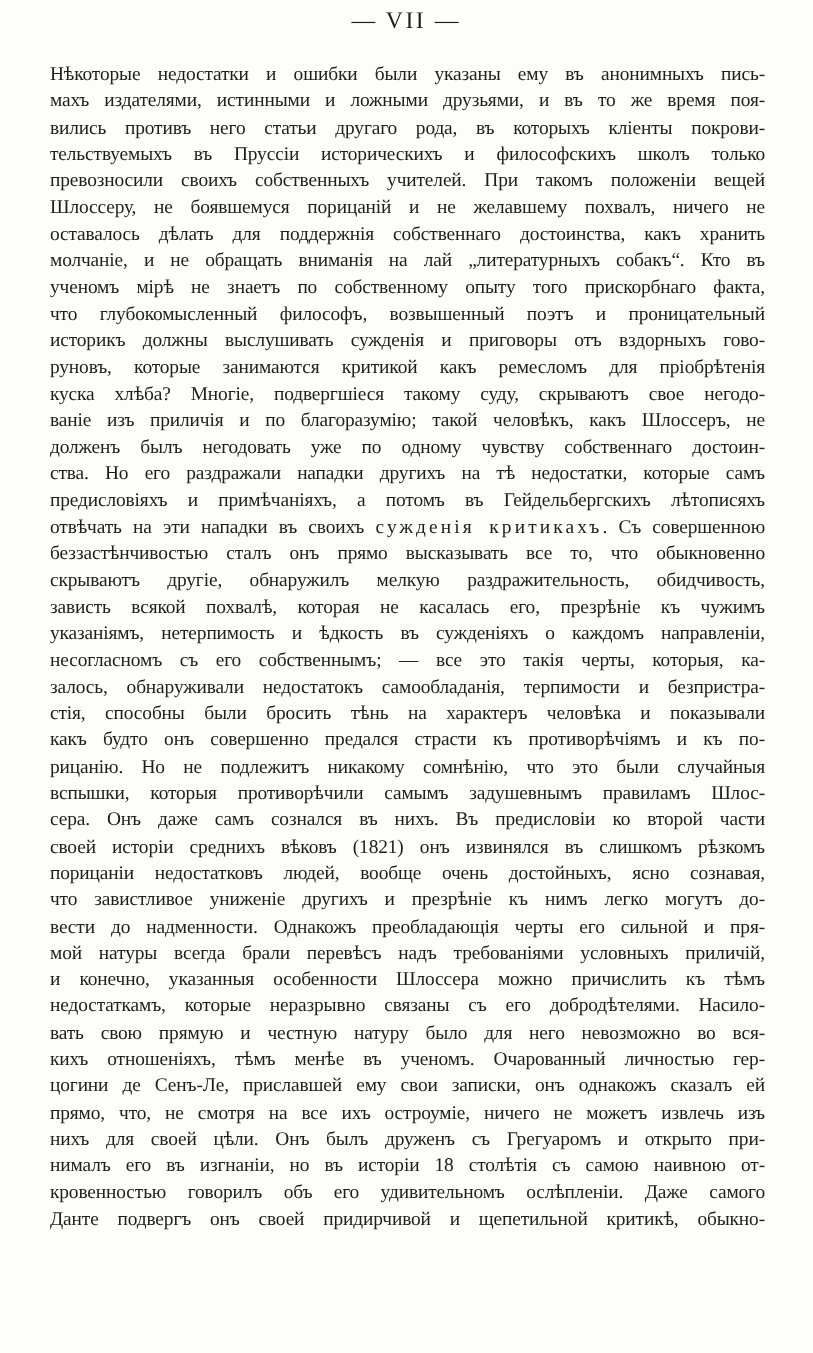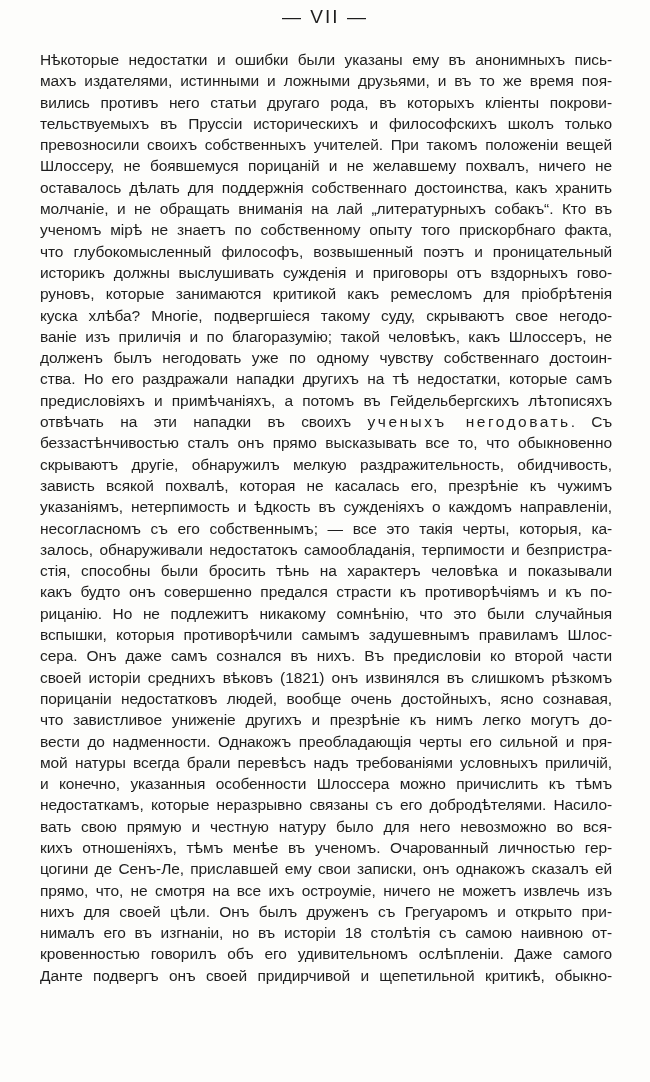--- a/index.html
+++ b/index.html
@@ -11,21 +11,21 @@
     margin: 0;
     padding: 0;
     background: var(--background);
   }
   .page {
     position: relative;
     width: 650px;
     height: 1082px;
     background: var(--background);
     color: var(--ink);
-    font-family: Liberation Sans, sans-serif;
+    font-family: Liberation Serif, serif;
     overflow: hidden;
   }
   .page-header {
     position: absolute;
     top: 6px;
     left: 0;
     right: 0;
     text-align: center;
     font-size: 19px;
     letter-spacing: 2px;
@@ -68,21 +68,21 @@
       <div class="line">молчаніе, и не обращать вниманія на лай „литературныхъ собакъ“. Кто въ</div>
       <div class="line">ученомъ мірѣ не знаетъ по собственному опыту того прискорбнаго факта,</div>
       <div class="line">что глубокомысленный философъ, возвышенный поэтъ и проницательный</div>
       <div class="line">историкъ должны выслушивать сужденія и приговоры отъ вздорныхъ гово-</div>
       <div class="line">руновъ, которые занимаются критикой какъ ремесломъ для пріобрѣтенія</div>
       <div class="line">куска хлѣба? Многіе, подвергшіеся такому суду, скрываютъ свое негодо-</div>
       <div class="line">ваніе изъ приличія и по благоразумію; такой человѣкъ, какъ Шлоссеръ, не</div>
       <div class="line">долженъ былъ негодовать уже по одному чувству собственнаго достоин-</div>
       <div class="line">ства. Но его раздражали нападки другихъ на тѣ недостатки, которые самъ</div>
       <div class="line">предисловіяхъ и примѣчаніяхъ, а потомъ въ Гейдельбергскихъ лѣтописяхъ</div>
-      <div class="line">отвѣчать на эти нападки въ своихъ <span class="spaced">ученыхъ негодовать</span>. Съ совершенною</div>
+      <div class="line">отвѣчать на эти нападки въ своихъ <span class="spaced">сужденія критикахъ</span>. Съ совершенною</div>
       <div class="line">беззастѣнчивостью сталъ онъ прямо высказывать все то, что обыкновенно</div>
       <div class="line">скрываютъ другіе, обнаружилъ мелкую раздражительность, обидчивость,</div>
       <div class="line">зависть всякой похвалѣ, которая не касалась его, презрѣніе къ чужимъ</div>
       <div class="line">указаніямъ, нетерпимость и ѣдкость въ сужденіяхъ о каждомъ направленіи,</div>
       <div class="line">несогласномъ съ его собственнымъ; — все это такія черты, которыя, ка-</div>
       <div class="line">залось, обнаруживали недостатокъ самообладанія, терпимости и безпристра-</div>
       <div class="line">стія, способны были бросить тѣнь на характеръ человѣка и показывали</div>
       <div class="line">какъ будто онъ совершенно предался страсти къ противорѣчіямъ и къ по-</div>
       <div class="line">рицанію. Но не подлежитъ никакому сомнѣнію, что это были случайныя</div>
       <div class="line">вспышки, которыя противорѣчили самымъ задушевнымъ правиламъ Шлос-</div>

